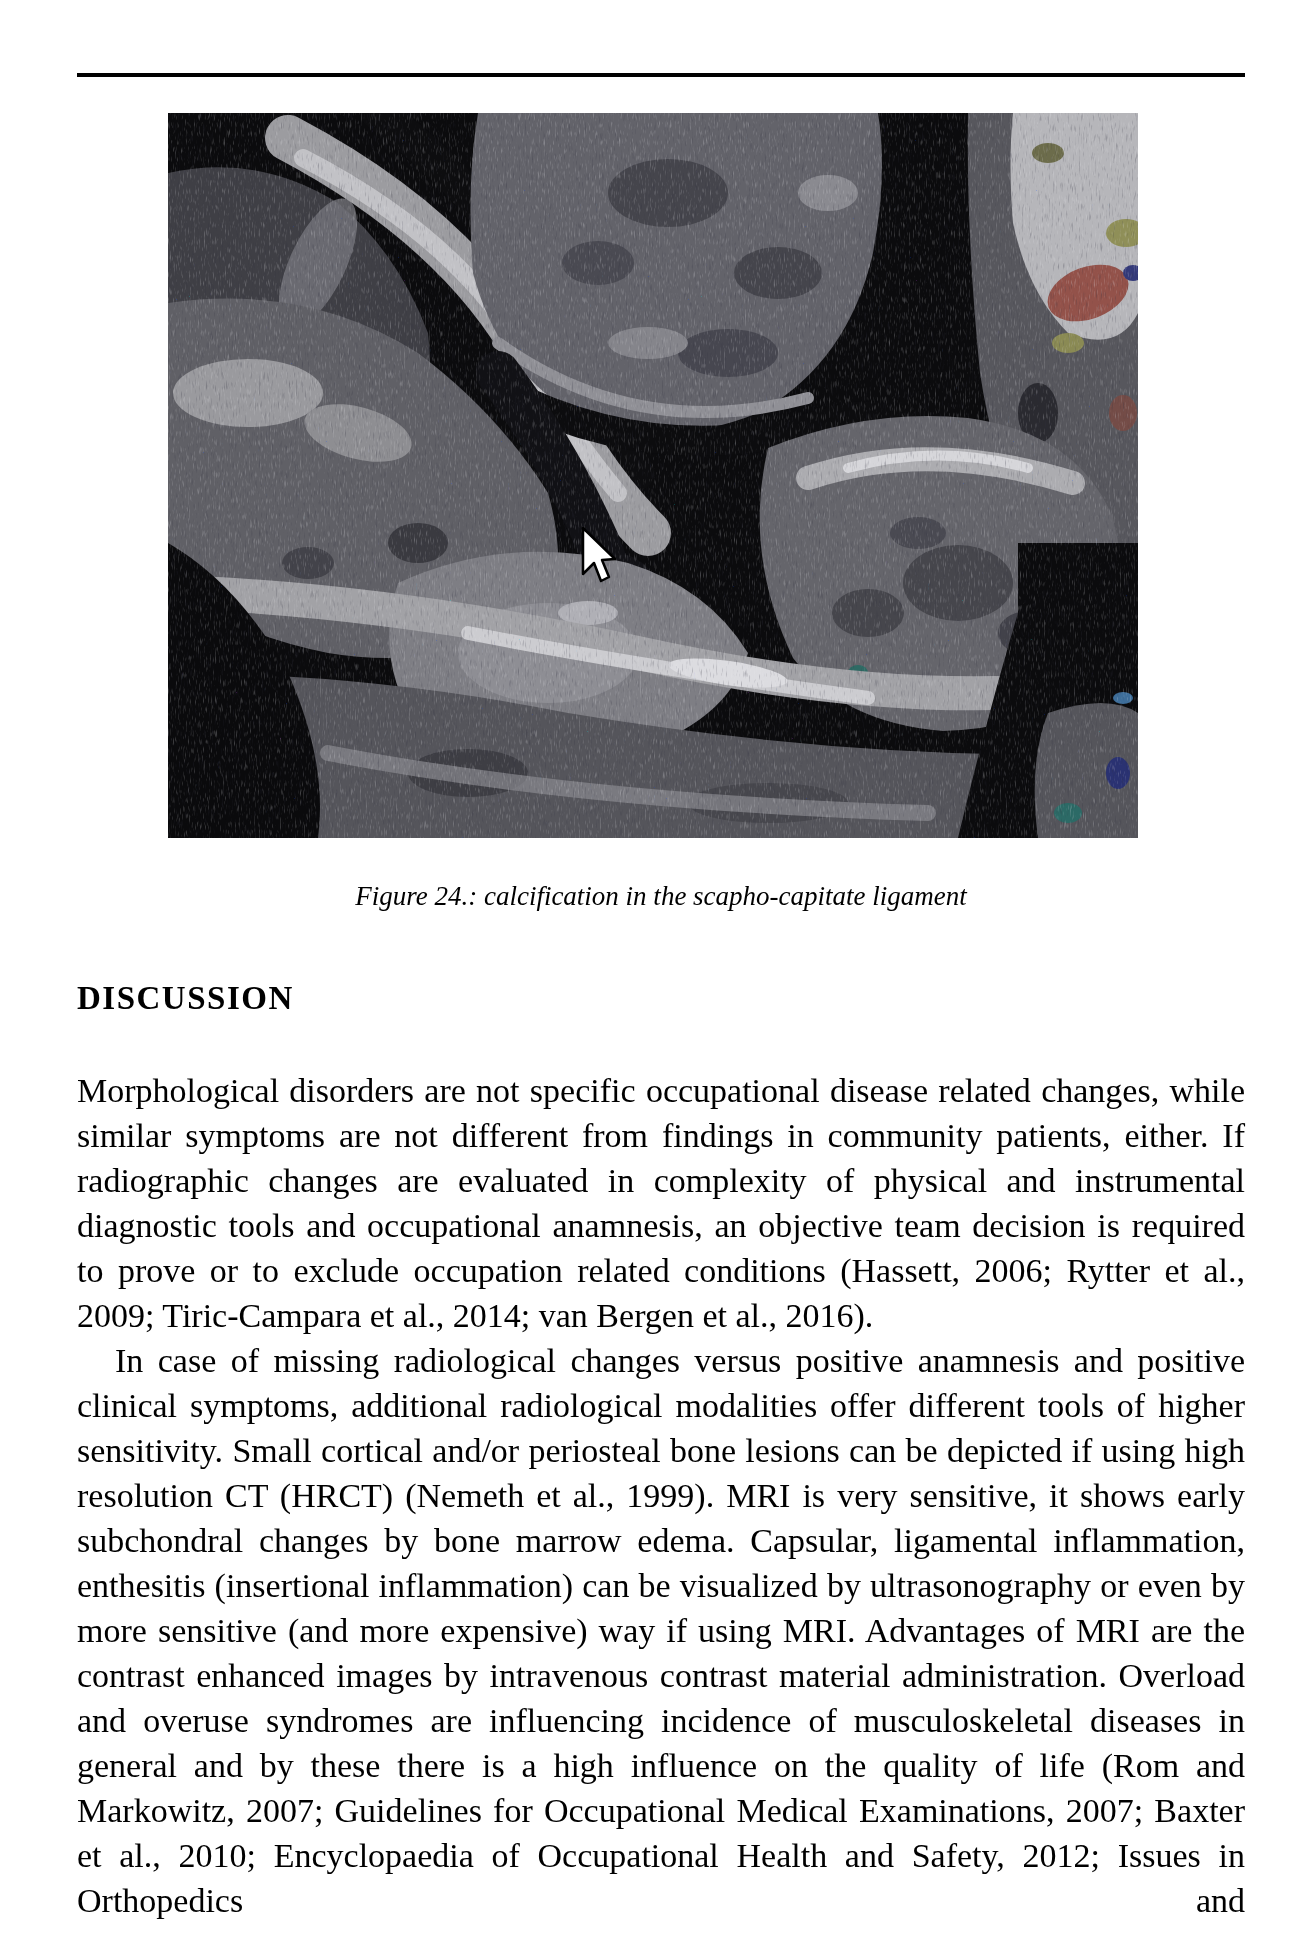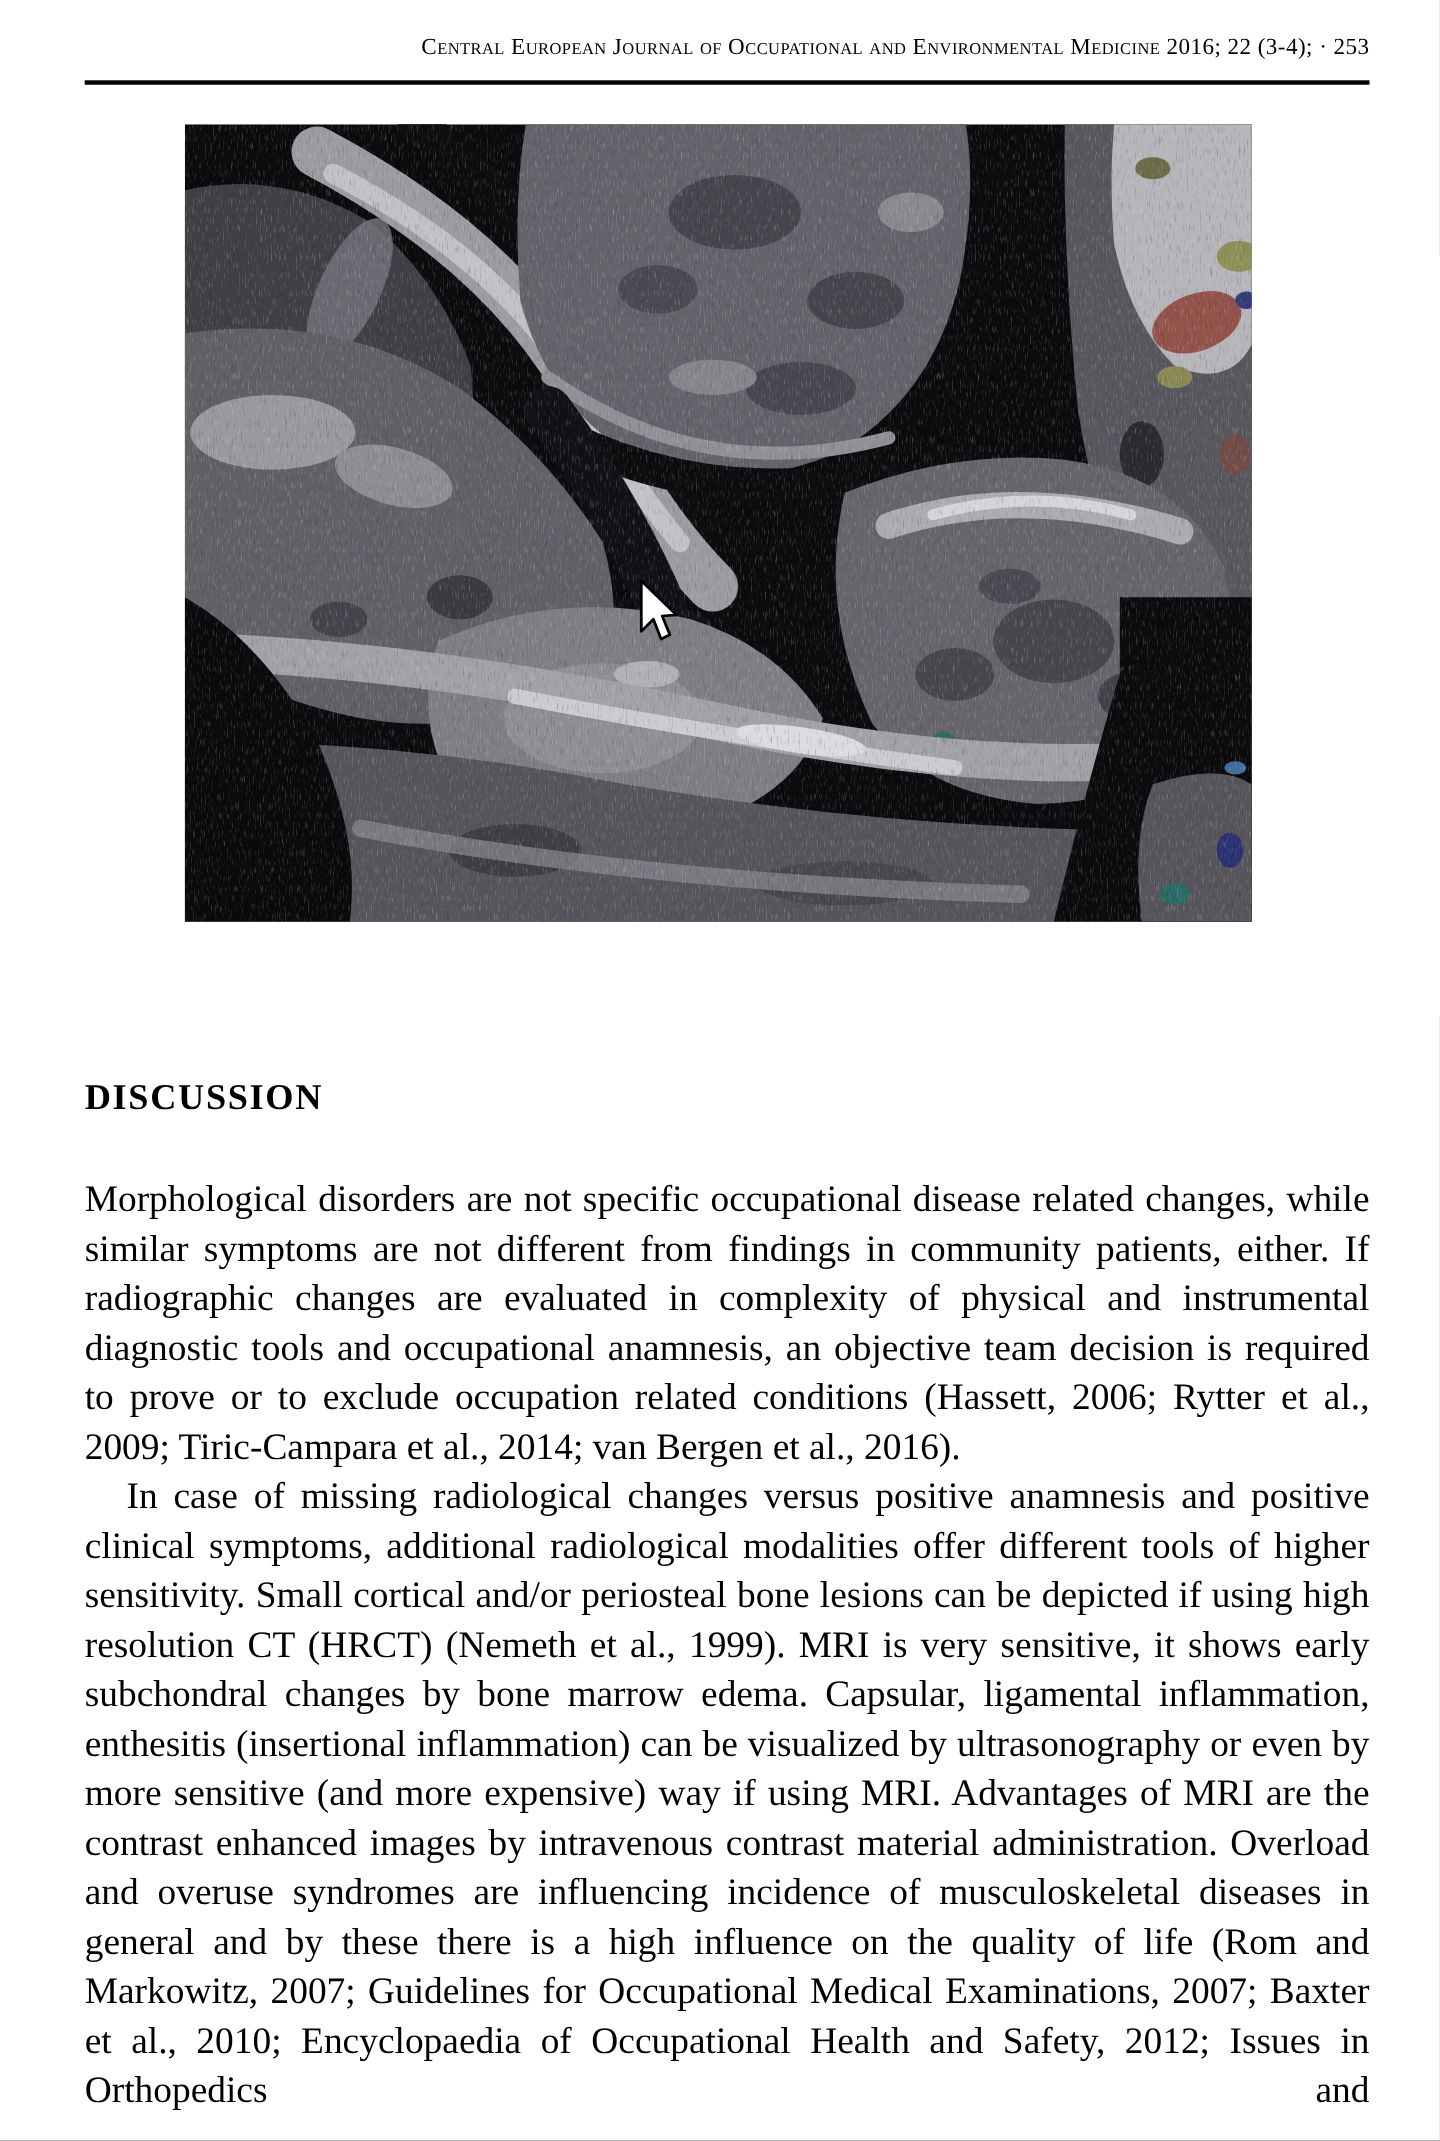--- a/index.html
+++ b/index.html
@@ -48,21 +48,20 @@
   }
   .body-text p{margin:0;text-indent:38px;}
   .body-text p.no-indent{text-indent:0;}
   .body-text p.justify-last{text-align-last:justify;}
 </style>
 </head>
 <body>
 
 <div id="page">
 
-  <div class="journal-header">Central European Journal of Occupational and Environmental Medicine 2016; 22 (3-4); · 253</div>
   <div class="header-rule"></div>
 
   <div class="scan-figure">
     <svg viewBox="0 0 970 725" preserveAspectRatio="none">
       <defs>
         <filter id="grainL" x="0" y="0" width="100%" height="100%">
           <feTurbulence type="fractalNoise" baseFrequency="0.8 0.12" numOctaves="2" seed="11" stitchTiles="stitch"></feTurbulence>
           <feColorMatrix type="matrix" values="0 0 0 0 0.82  0 0 0 0 0.82  0 0 0 0 0.85  1.6 0 0 0 -0.9"></feColorMatrix>
         </filter>
         <filter id="grainD" x="0" y="0" width="100%" height="100%">
@@ -146,20 +145,21 @@
       <ellipse cx="955" cy="585" rx="10" ry="6" fill="#3e6e9a"></ellipse>
 
       <rect x="0" y="0" width="970" height="725" filter="url(#grainL)" opacity="0.5"></rect>
       <rect x="0" y="0" width="970" height="725" filter="url(#grainD)" opacity="0.55"></rect>
       <rect x="0" y="0" width="970" height="725" filter="url(#grainC)" opacity="0.4"></rect>
 
       <polygon points="415,415 415,461 426,450 433,468 441,464 434,447 447,446" fill="#ffffff" stroke="#000000" stroke-width="2.5" stroke-linejoin="round"></polygon>
     </svg>
   </div>
 
+  <div class="figure-caption">Figure 24.: calcification in the scapho-capitate ligament</div>
 
   <div class="section-heading">DISCUSSION</div>
 
   <div class="body-text">
     <p class="no-indent">Morphological disorders are not specific occupational disease related changes, while similar symptoms are not different from findings in community patients, either. If radiographic changes are evaluated in complexity of physical and instrumental diagnostic tools and occupational anamnesis, an objective team decision is required to prove or to exclude occupation related conditions (Hassett, 2006; Rytter et al., 2009; Tiric-Campara et al., 2014; van Bergen et al., 2016).</p>
     <p class="justify-last">In case of missing radiological changes versus positive anamnesis and positive clinical symptoms, additional radiological modalities offer different tools of higher sensitivity. Small cortical and/or periosteal bone lesions can be depicted if using high resolution CT (HRCT) (Nemeth et al., 1999). MRI is very sensitive, it shows early subchondral changes by bone marrow edema. Capsular, ligamental inflammation, enthesitis (insertional inflammation) can be visualized by ultrasonography or even by more sensitive (and more expensive) way if using MRI. Advantages of MRI are the contrast enhanced images by intravenous contrast material administration. Overload and overuse syndromes are influencing incidence of musculoskeletal diseases in general and by these there is a high influence on the quality of life (Rom and Markowitz, 2007; Guidelines for Occupational Medical Examinations, 2007; Baxter et al., 2010; Encyclopaedia of Occupational Health and Safety, 2012; Issues in Orthopedics and</p>
   </div>
 
 </div>
 

